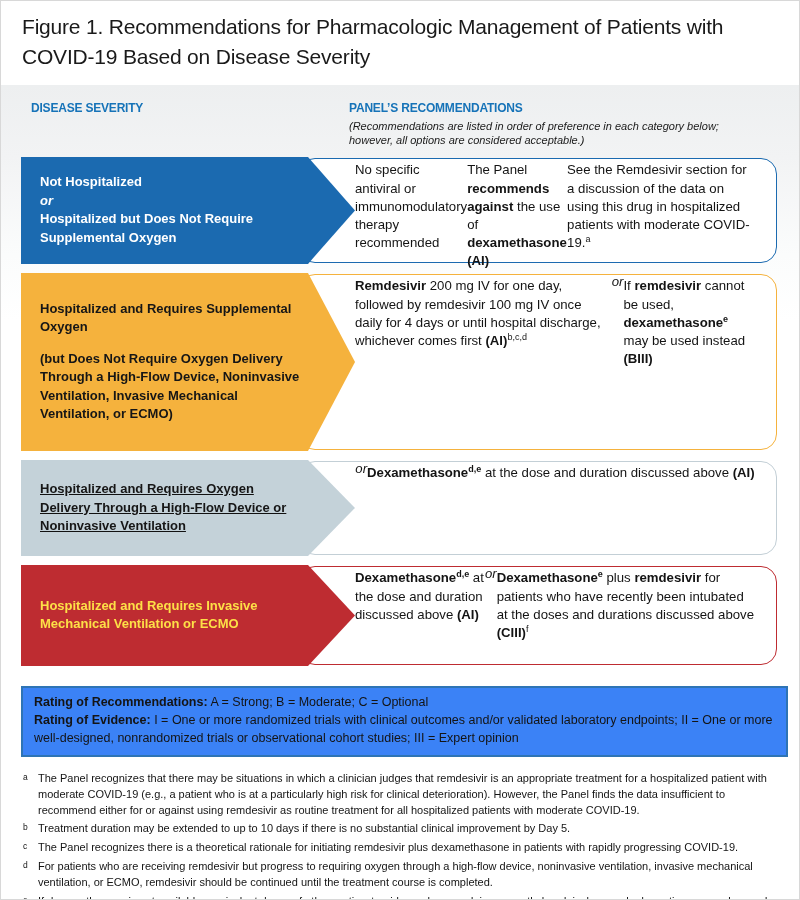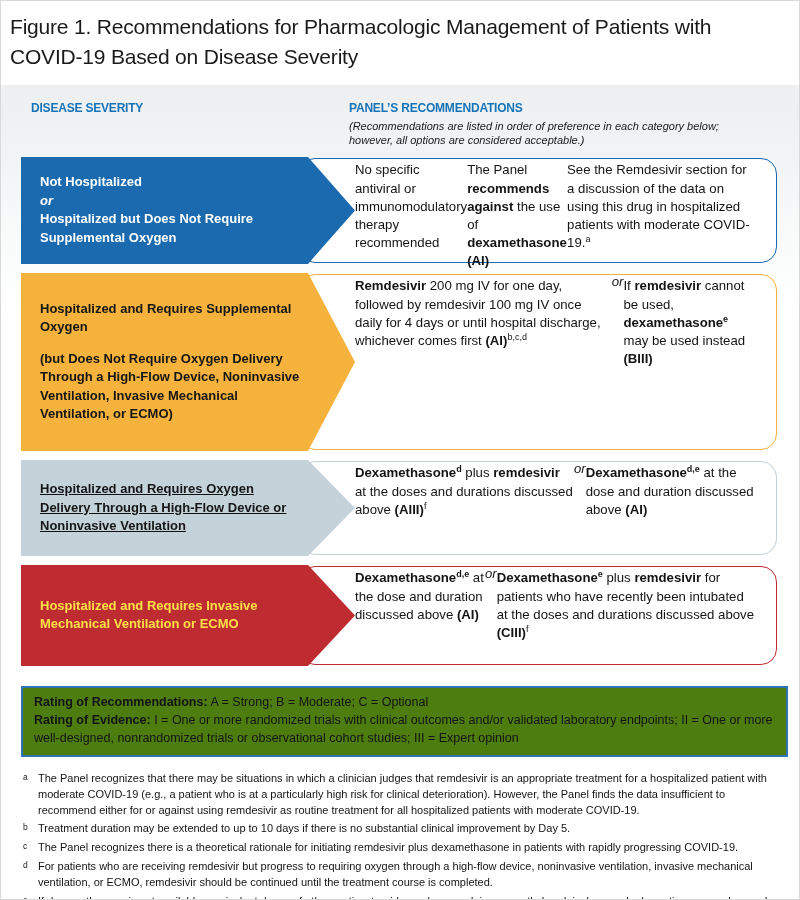--- a/index.html
+++ b/index.html
@@ -2,21 +2,21 @@
 <html><head>
 <meta charset="utf-8">
 <style>
   html,body{margin:0;padding:0;background:#fff;}
   .page{
     position:relative;width:798px;height:898px;box-sizing:content-box;
     border:1px solid #D8D8D8;background:#fff;overflow:hidden;
     font-family:"Liberation Sans",sans-serif;color:#111;
   }
   .title{
-    padding:11px 30px 0 9px;font-size:21px;line-height:1.42;color:#1A1A1A;
+    padding:11px 30px 0 21px;font-size:21px;line-height:1.42;color:#1A1A1A;
     width:740px;letter-spacing:-0.2px;
   }
   .panel{
     margin-top:13px;
     background:linear-gradient(180deg,#EDEFF0 0px,#F2F3F4 72px,#FBFCFC 170px,#FFFFFF 235px);
     padding:16px 0 6px 0;
   }
   .col-headers{display:flex;margin:0 0 0 30px;}
   .col-left{width:318px;}
   .col-right{width:430px;}
@@ -41,21 +41,21 @@
   .para{margin:4.5px 0;}
   .para.or{font-style:italic;margin:0.5px 0;}
   .b{font-weight:bold;}
   .i{font-style:italic;}
   sup{font-size:9px;line-height:0;vertical-align:5px;}
   .row-blue  .arrow{background:#1B6AB0;} .row-blue  .sev-lines{color:#FFFFFF;} .row-blue  .rec-box{border-color:#1B6AB0;}
   .row-amber .arrow{background:#F5B23D;} .row-amber .sev-lines{color:#161616;} .row-amber .rec-box{border-color:#F5B23D;}
   .row-slate .arrow{background:#C4D2D9;text-decoration:underline;} .row-slate .sev-lines{color:#161616;} .row-slate .rec-box{border-color:#C3CFD6;}
   .row-red   .arrow{background:#BE2C31;} .row-red   .sev-lines{color:#fde047;} .row-red   .rec-box{border-color:#BE2C31;}
   .rating-box{
-    margin:5px 11px 0 20px;border:2px solid #2E74B5;background:#4d7c0f;
+    margin:5px 11px 0 20px;border:2px solid #2E74B5;background:#3b82f6;
     padding:6px 11px 7px 11px;font-size:12.5px;line-height:1.43;color:#141414;
   }
   .footnotes{margin:13px 24px 0 22px;font-size:11px;line-height:1.47;color:#141414;}
   .note{display:flex;margin-bottom:2.5px;}
   .fn-letter{width:15px;flex-shrink:0;font-size:8.5px;padding-top:1px;}
   .fn-text{flex:1;}
 </style>
 </head>
 <body>
 
@@ -108,21 +108,20 @@
       </div>
 
       <div class="row row-slate" style="height:96px;">
         <div class="rec-box"></div>
         <div class="arrow">
           <div class="sev-lines">
               <div class="sline"><span class="b">Hospitalized and Requires Oxygen Delivery Through a High-Flow Device or Noninvasive Ventilation</span></div>
             </div>
         </div>
         <div class="rec-content">
-            <div class="para"><span class="b">Dexamethasone</span><sup class="b">d</sup><span> plus </span><span class="b">remdesivir</span><span> at the doses and durations discussed above </span><span class="b">(AIII)</span><sup>f</sup></div>
             <div class="para or"><span class="i">or</span></div>
             <div class="para"><span class="b">Dexamethasone</span><sup class="b">d,e</sup><span> at the dose and duration discussed above </span><span class="b">(AI)</span></div>
           </div>
       </div>
 
       <div class="row row-red" style="height:101px;">
         <div class="rec-box"></div>
         <div class="arrow">
           <div class="sev-lines">
               <div class="sline"><span class="b">Hospitalized and Requires Invasive Mechanical Ventilation or ECMO</span></div>

